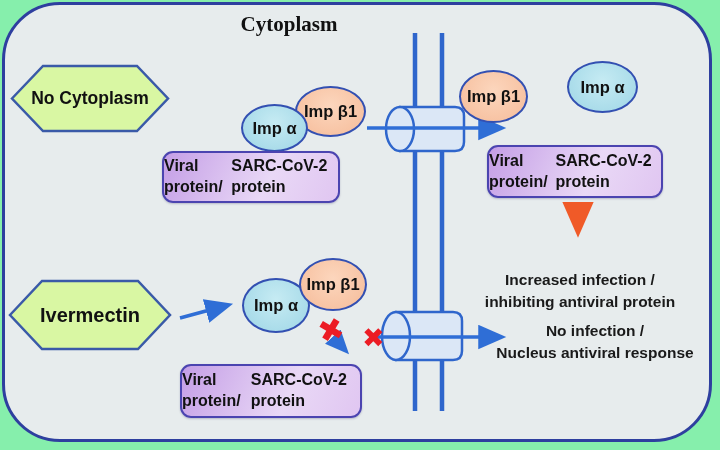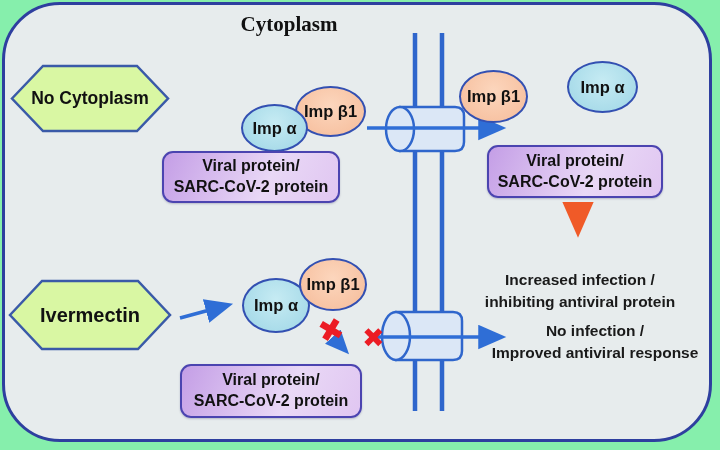--- a/index.html
+++ b/index.html
@@ -27,21 +27,21 @@
   .ellipse{
     position:absolute;border:2.5px solid #3350b2;border-radius:50%;
     display:flex;align-items:center;justify-content:center;
     font-weight:bold;font-size:16.5px;color:#111;box-sizing:border-box;
   }
   .ellipse.alpha{background:radial-gradient(ellipse at 50% 38%,#c6ebf3 0%,#a8dbe9 75%);}
   .ellipse.beta{background:radial-gradient(ellipse at 50% 38%,#fcd6bd 0%,#f7c2a2 75%);}
   .viral-box{
     position:absolute;border:2px solid #4b44b0;border-radius:11px;
     background:linear-gradient(115deg,#c49ee6 0%,#e9d8f6 60%,#e0c6f1 100%);
-    display:flex;flex-direction:column;align-items:center;justify-content:center;
+    display:flex;flex-direction:row;align-items:center;justify-content:center;
     font-weight:bold;font-size:16px;color:#111;line-height:1.3;
     box-sizing:border-box;box-shadow:0 1px 2px rgba(40,40,90,0.25);
   }
   .outcome{
     position:absolute;font-weight:bold;font-size:15.5px;color:#1a1a1a;
     text-align:center;line-height:1.4;
   }
   .x-mark{
     position:absolute;color:#ec1c24;font-weight:bold;
     font-family:"DejaVu Sans",sans-serif;line-height:1;
@@ -134,16 +134,16 @@
   <div class="viral-box" style="left:180px;top:364px;width:182px;height:54px;">
     <span>Viral protein/</span>
     <span>SARC-CoV-2 protein</span>
   </div>
 
   <div class="x-mark" style="left:318px;top:315px;font-size:31px;transform:rotate(-14deg);z-index:5;">✖</div>
   <div class="x-mark" style="left:362px;top:324px;font-size:27px;z-index:5;">✖</div>
 
   <div class="outcome" style="left:474px;top:320px;width:242px;">
     <div>No infection /</div>
-    <div>Improved antiviral response</div>
+    <div>Nucleus antiviral response</div>
   </div>
 
 </div>
 
 </body></html>

